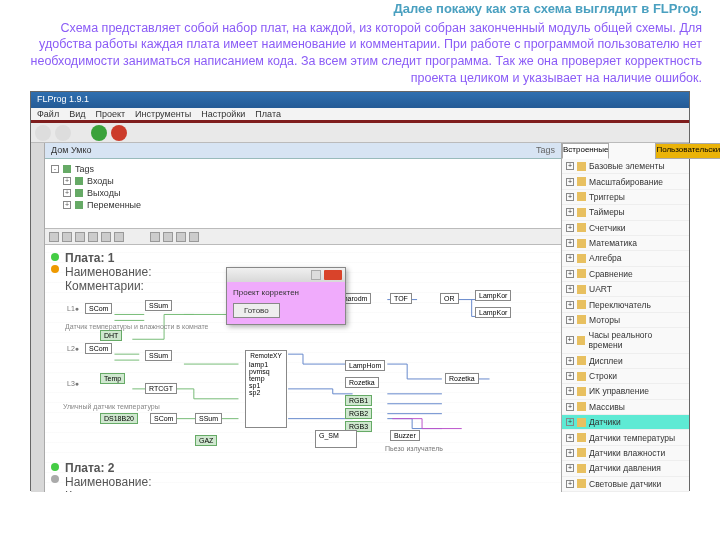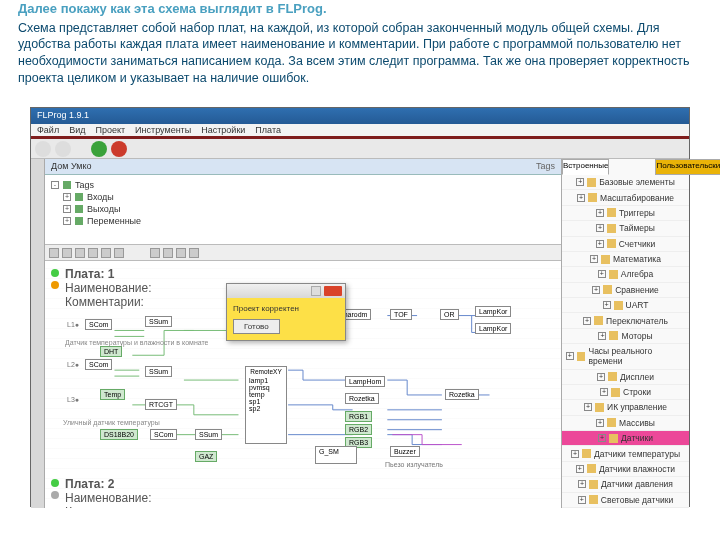--- a/index.html
+++ b/index.html
@@ -1,19 +1,19 @@
 <!DOCTYPE html>
 <html><head>
 <meta charset="utf-8">
 <style>
   * { box-sizing: border-box; margin: 0; padding: 0; }
   body { width: 720px; height: 540px; font-family: Arial, sans-serif; background: #fff; overflow: hidden; }
-  .heading { text-align: left; padding: 0 18px 20px 18px; }
+  .heading { text-align: right; padding: 0 18px 4px 18px; }
   .h1 { color: #4aa0c0; font-size: 13px; font-weight: bold; line-height: 1.35; }
-  .desc { color: #0c4a6e; font-size: 12.5px; line-height: 1.35; margin-top: 2px; }
+  .desc { color: #8b5cf6; font-size: 12.5px; line-height: 1.35; margin-top: 2px; }
   .app { position: relative; width: 660px; height: 400px; margin: 0 auto; border: 1px solid #666; background: #fff; font-size: 9px; }
   .titlebar { height: 16px; background: linear-gradient(#2f6fb0,#245a95); color: #fff; padding: 2px 6px; font-size: 9px; }
   .menubar { height: 15px; background: #f3f3f3; border-bottom: 3px solid #7f1d1d; display: flex; gap: 10px; padding: 1px 6px; font-size: 9px; color: #333; }
   .toolbar { height: 20px; background: #e9e9e9; border-bottom: 1px solid #bbb; display: flex; align-items: center; gap: 4px; padding: 0 4px; }
   .tbtn { width: 16px; height: 16px; border-radius: 8px; display: inline-block; }
   .green { background: #3aa23a; }
   .red { background: #cc3b2b; }
   .blank { width: 12px; }
   .body { display: flex; height: 349px; }
   .leftgutter { width: 14px; background: #d8d8d8; border-right: 1px solid #aaa; }
@@ -31,25 +31,25 @@
   .ygreen { background: #4c4; } .yorange { background: #e90; } .ygrey { background: #aaa; }
   .node { position: absolute; border: 1px solid #888; background: #fff; font-size: 7px; padding: 1px 3px; white-space: nowrap; }
   .greennode { background: #cfe8cf; border-color: #6a6; }
   .label8 { position: absolute; font-size: 7px; color: #777; white-space: nowrap; }
   svg.wires { position: absolute; inset: 0; pointer-events: none; }
   .right { width: 128px; border-left: 1px solid #aaa; background: #f9f9f9; display: flex; flex-direction: column; }
   .rtabs { display: flex; height: 16px; font-size: 8px; gap: 46px; }
   .rtab { flex: 1; border: 1px solid #aaa; background: #eab308; text-align: center; padding: 1px 0; }
   .rtab.act { background: #fff; border-bottom: 1px solid #fff; }
   .rlist { flex: 1; overflow-y: auto; font-size: 8.5px; color: #333; }
-  .rrow { display: flex; align-items: center; gap: 3px; padding: 2.2px 4px; border-bottom: 1px solid #eee; justify-content: center; }
-  .rrow.on { background: #ec4899; }
+  .rrow { display: flex; align-items: center; gap: 3px; padding: 2.2px 4px; border-bottom: 1px solid #eee; }
+  .rrow.on { background: #5eead4; }
   .rexp { width: 8px; height: 8px; border: 1px solid #888; font-size: 7px; line-height: 6px; text-align: center; }
   .rico { width: 9px; height: 9px; background: #e8c060; }
-  .dialog { position: absolute; left: 195px; top: 175px; width: 120px; border: 1px solid #888; background: #fde047; box-shadow: 2px 2px 5px rgba(0,0,0,.3); }
+  .dialog { position: absolute; left: 195px; top: 175px; width: 120px; border: 1px solid #888; background: #f0abfc; box-shadow: 2px 2px 5px rgba(0,0,0,.3); }
   .dlg-t { height: 14px; background: linear-gradient(#f0f0f0,#d8d8d8); display: flex; justify-content: flex-end; align-items: center; padding: 0 3px; gap: 3px; }
   .dlg-x { width: 18px; height: 10px; background: #d9432a; border-radius: 1px; }
   .dlg-m { width: 10px; height: 10px; background: #ddd; border: 1px solid #aaa; }
   .dlg-body { padding: 6px; font-size: 8px; color: #333; }
   .dlg-btn { display: inline-block; margin-top: 6px; padding: 2px 10px; border: 1px solid #888; background: #eee; font-size: 8px; }
 </style>
 </head>
 <body>
 
 <div class="heading">

